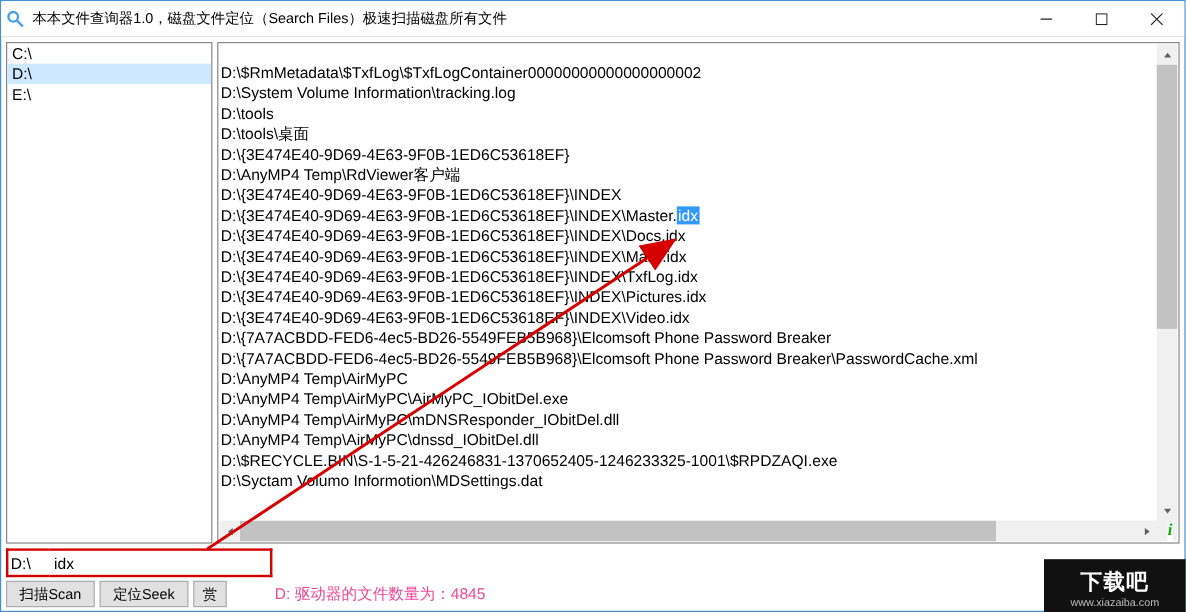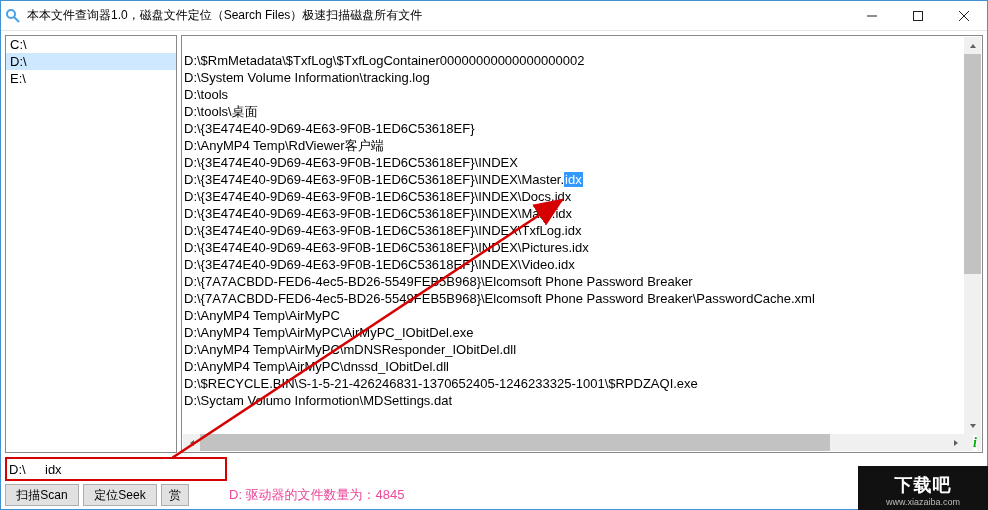--- a/index.html
+++ b/index.html
@@ -217,21 +217,21 @@
     pointer-events: none;
     left: 172px;
     top: 30px;
     width: 816px;
     height: 430px;
   }
 
   .watermark {
     position: absolute;
     right: 0; bottom: 0;
-    width: 130px; height: 44px;
+    width: 118px; height: 44px;
     background: #111;
     color: #fff;
     display: flex; flex-direction: column; align-items: center; justify-content: center;
     font-size: 10px;
     pointer-events: none;
   }
   .watermark .big {
     font-size: 18px; font-weight: bold; letter-spacing: 1px;
     margin-top: 4px;
   }

